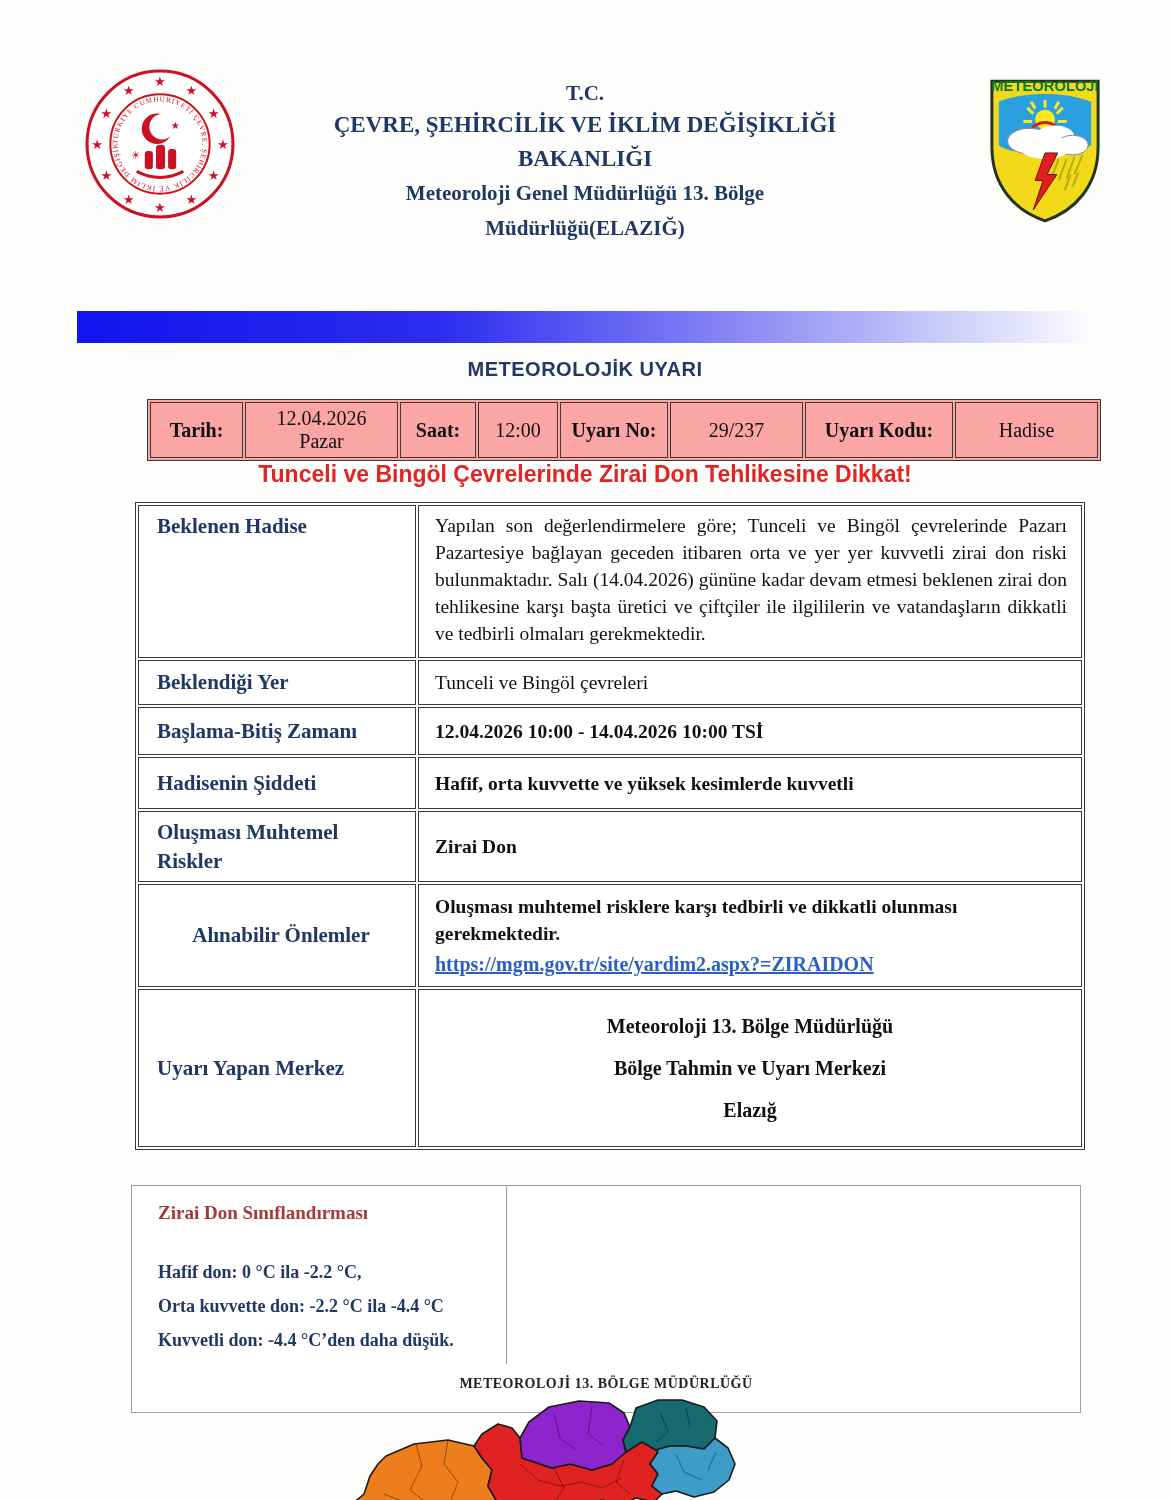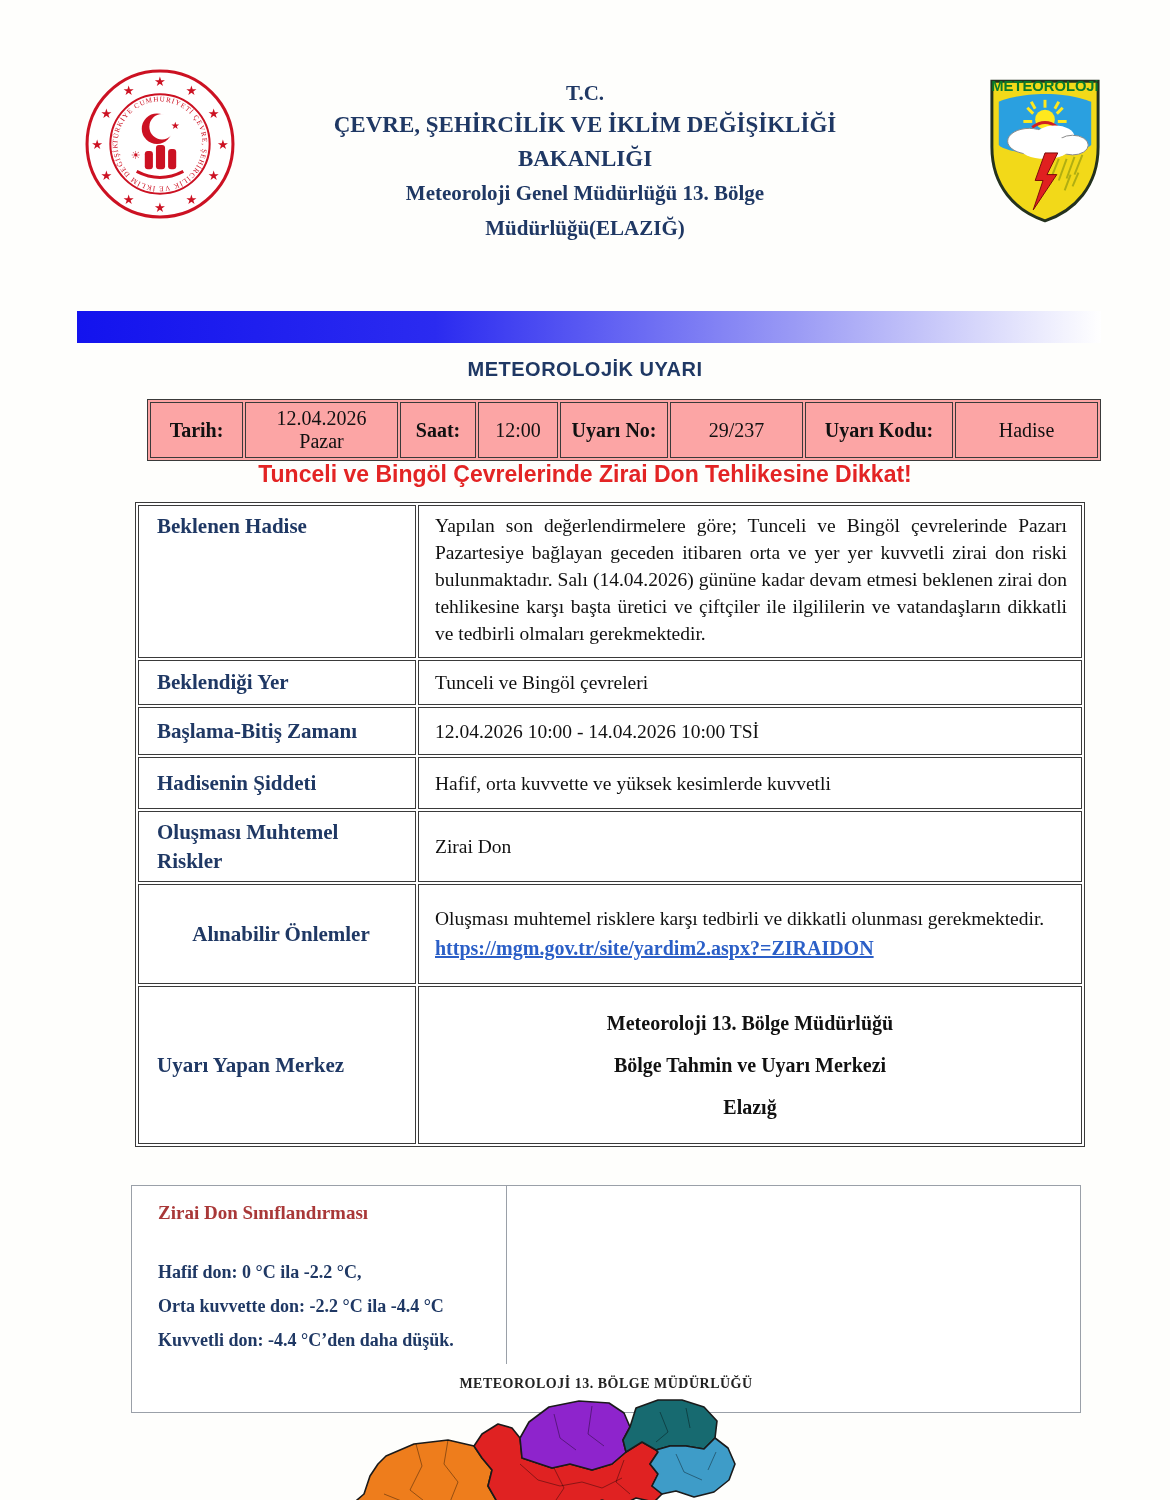--- a/index.html
+++ b/index.html
@@ -41,21 +41,21 @@
   
   .det-tbl { position:absolute; left:135px; top:502px; width:950px;
     border-collapse:separate; border-spacing:2px; border:1px solid #3a3a3a;
     background:#fff; }
   .det-tbl td { border:1px solid #3a3a3a; vertical-align:middle; }
   .det-lab { width:278px; color:#1f3864; font-weight:bold; font-size:21px;
     padding:6px 10px 6px 18px; line-height:1.35; }
   .det-val { font-size:19.5px; padding:8px 16px; line-height:1.4; }
   .r-hadise .det-lab { vertical-align:top; }
   .r-hadise .det-val { text-align:justify; line-height:27px; padding:6px 14px 10px 16px; }
-  .bold { font-weight:normal; }
+  .bold { font-weight:bold; }
   .r-yer  td { height:44px;margin-left:28px; }
   .r-zaman td { height:48px; }
   .r-siddet td { height:52px; }
   .r-risk td { height:58px; }
   .r-onlem td { height:100px; }
   .r-merkez td { height:145px; }
   .link-line { display:block; margin-top:2px; }
   .link-line a { color:#2b5fc7; font-weight:bold; text-decoration:underline; font-size:20px; }
   .center-lines { text-align:center; font-weight:bold; font-size:20px; }
   .center-lines div { margin:14px 0; }

